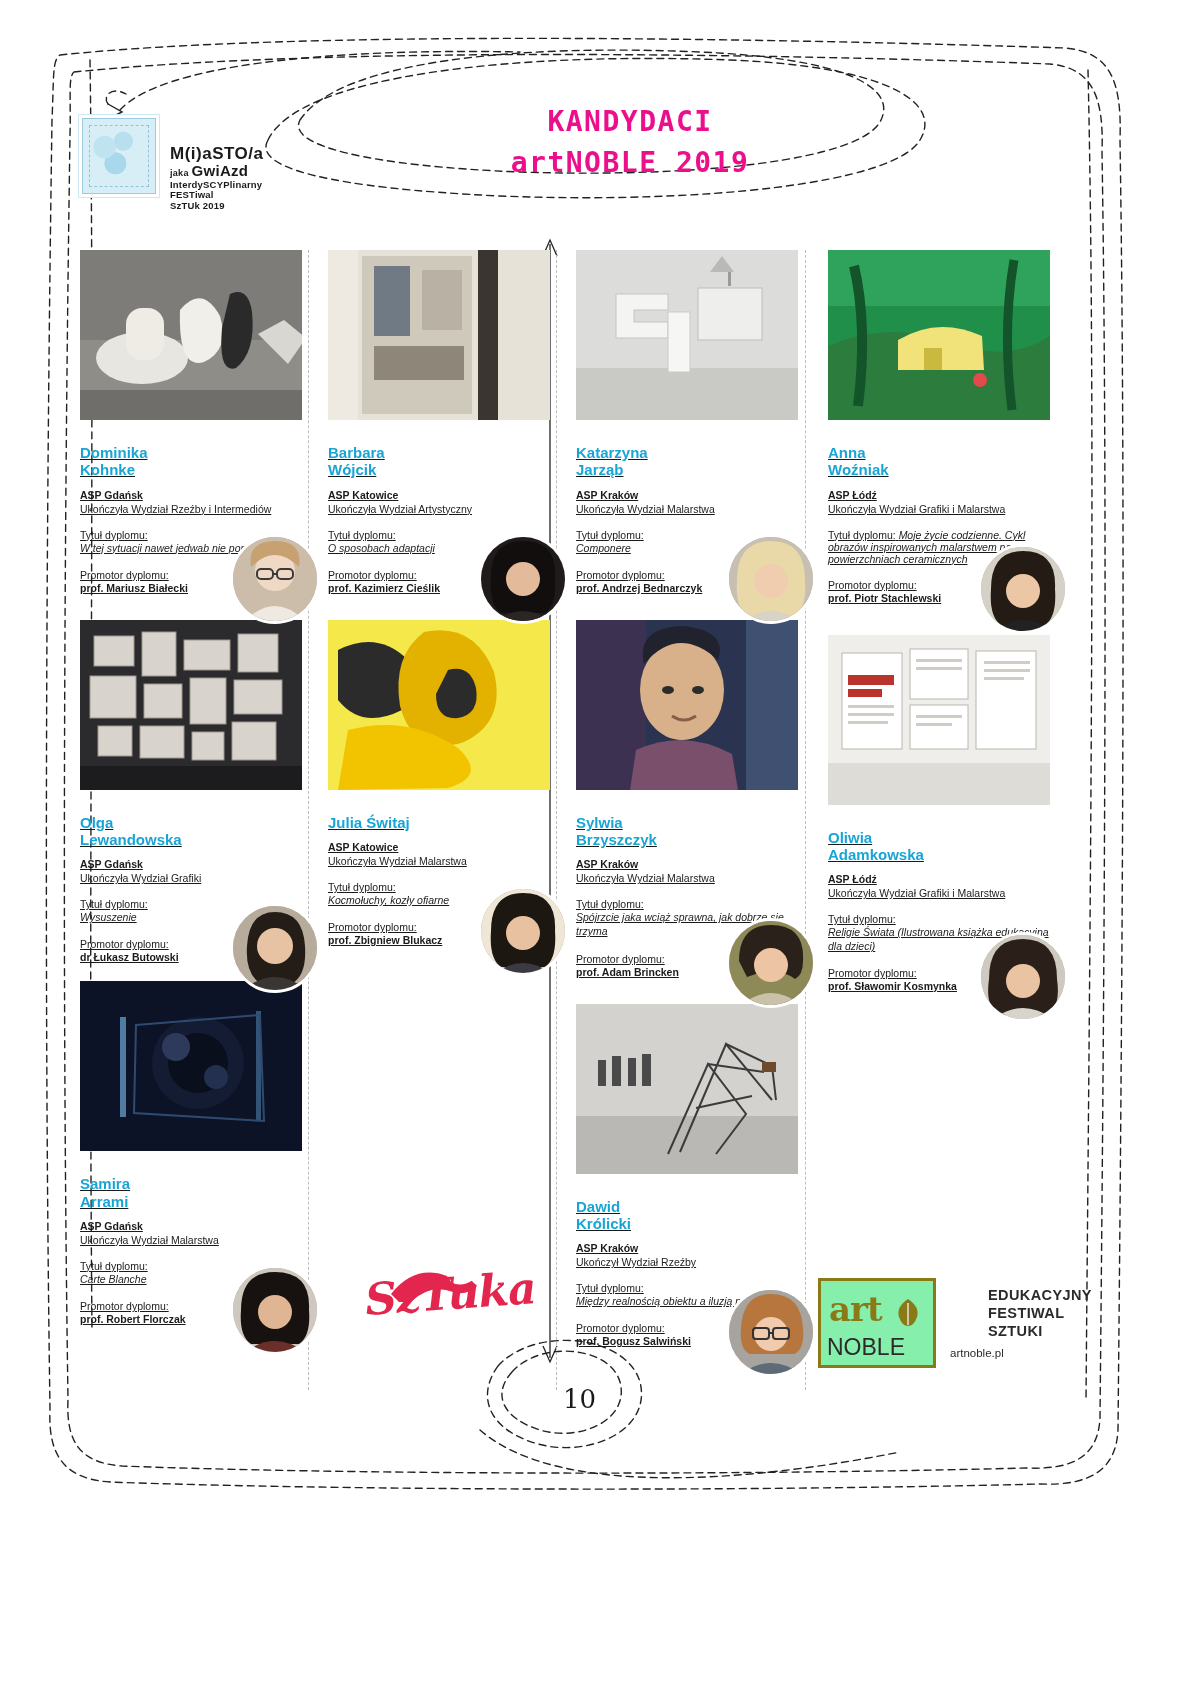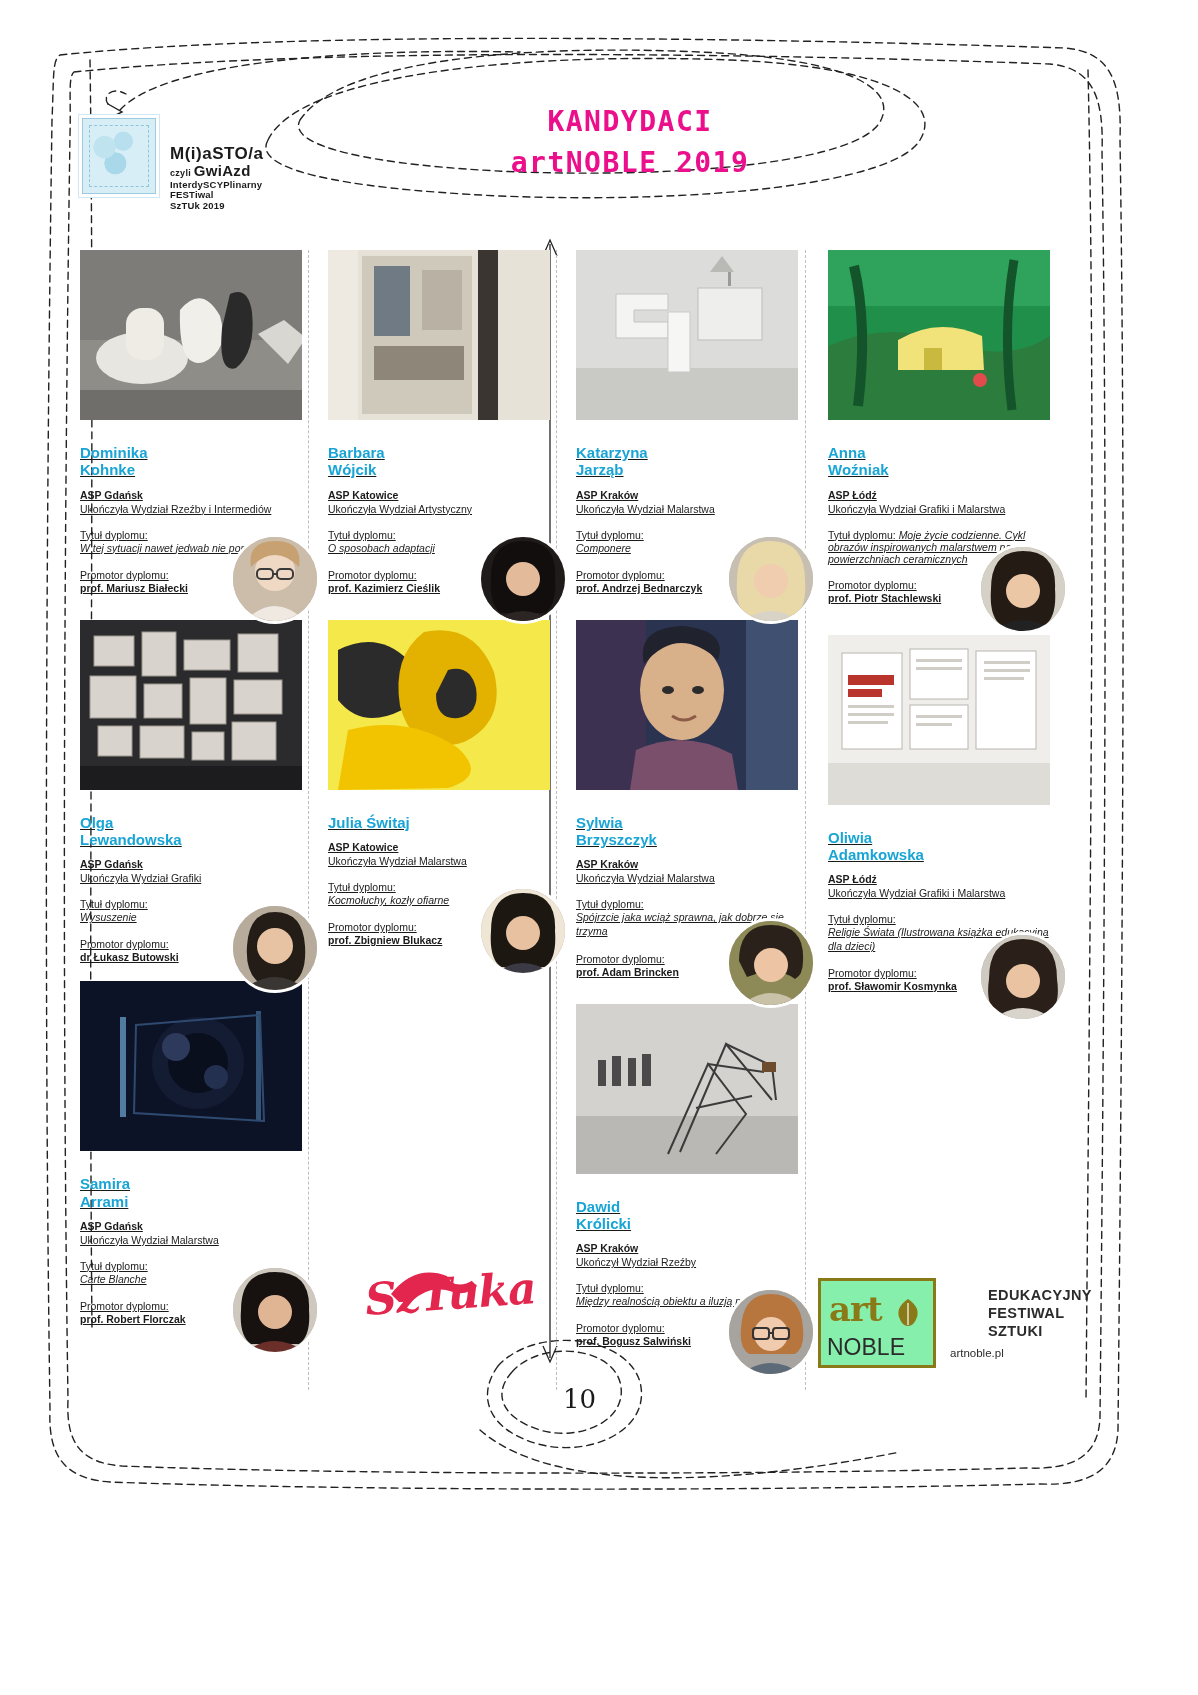--- a/index.html
+++ b/index.html
@@ -269,21 +269,21 @@
         <path d="M543 1346 L 550 1362 L 557 1346" stroke-dasharray="0"></path>
       </g>
     </svg>
   </div>
 
   <div class="stamp-block">
     <div class="stamp"></div>
     <div class="stamp-text">
       <div class="l1">M(i)aSTO/a</div>
       <div class="l2">
-        <span>czyli</span>
+        <span>jaka</span>
         <b>GwiAzd</b>
       </div>
       <div class="l3">InterdySCYPlinarny</div>
       <div class="l4">FESTiwal</div>
       <div class="l5">SzTUk 2019</div>
     </div>
   </div>
 
   <div class="title-block">
     <div class="t1">KANDYDACI</div>

